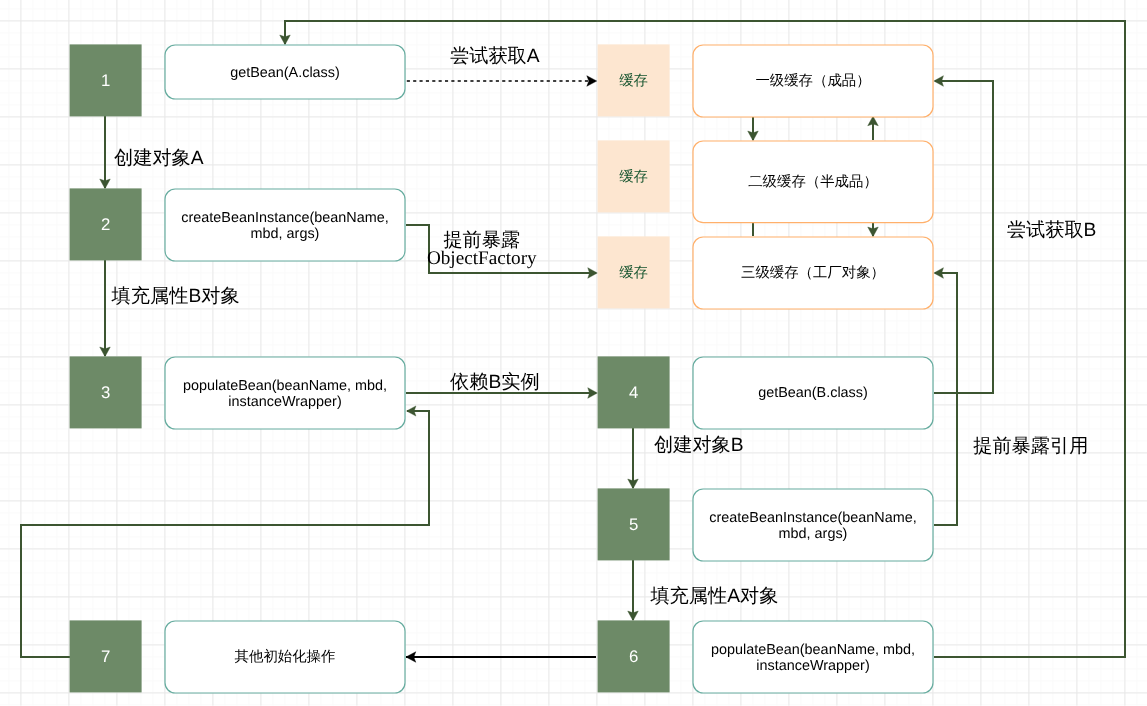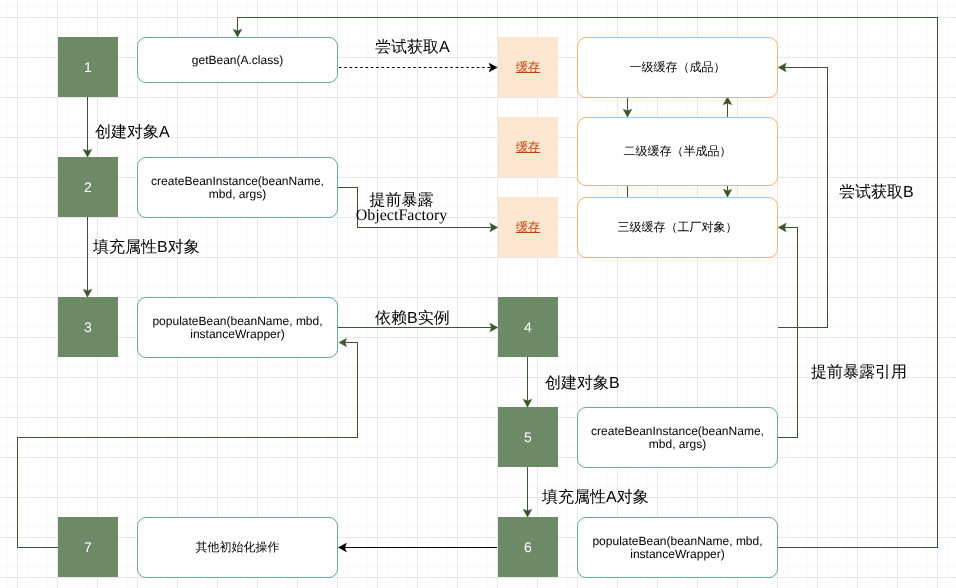--- a/index.html
+++ b/index.html
@@ -16,21 +16,21 @@
       linear-gradient(to bottom, #fafafa 1px, transparent 1px);
     background-size:40px 40px,40px 40px,10px 10px,10px 10px;
     background-position:17px 17px,17px 17px,7px 7px,7px 7px;
   }
   .node{position:absolute;box-sizing:border-box;display:flex;
         align-items:center;justify-content:center;text-align:center;
         font-size:12px;line-height:13px;color:#000;}
   .step{background:#6D8A67;color:#ffffff;font-size:14px;}
   .rbox{background:#ffffff;border:1px solid #66AC9F;border-radius:9px;}
   .obox{background:#ffffff;border:1px solid #FFB06B;border-radius:9px;}
-  .cache{background:#FDE6D0;color:#c2410c;text-decoration:underline;}
+  .cache{background:#FDE6D0;color:#14532d;}
   .edgelabel{position:absolute;font-size:16px;line-height:13px;color:#000;
              white-space:nowrap;text-align:center;}
   svg.edges{position:absolute;left:0;top:0;width:956px;height:588px;overflow:visible;}
 </style>
 </head>
 <body>
 
 <div id="canvas">
 
   <svg class="edges" viewBox="0 0 956 588">
@@ -116,20 +116,23 @@
     </div>
   <div class="node rbox" style="left:137px;top:157px;width:201px;height:61px;">
       <span>createBeanInstance(beanName, mbd, args)</span>
     </div>
   <div class="node rbox" style="left:137px;top:297px;width:201px;height:61px;">
       <span>populateBean(beanName, mbd, instanceWrapper)</span>
     </div>
   <div class="node rbox" style="left:137px;top:517px;width:201px;height:61px;">
       <span>其他初始化操作</span>
     </div>
+  <div class="node rbox" style="left:577px;top:297px;width:201px;height:61px;">
+      <span>getBean(B.class)</span>
+    </div>
   <div class="node rbox" style="left:577px;top:407px;width:201px;height:61px;">
       <span>createBeanInstance(beanName, mbd, args)</span>
     </div>
   <div class="node rbox" style="left:577px;top:517px;width:201px;height:61px;">
       <span>populateBean(beanName, mbd, instanceWrapper)</span>
     </div>
 
   <div class="node obox" style="left:577px;top:37px;width:201px;height:61px;text-align:right;">
       <span>一级缓存（成品）</span>
     </div>
@@ -141,18 +144,18 @@
     </div>
 
   <div class="edgelabel" style="left:95px;top:126px;">创建对象A</div>
   <div class="edgelabel" style="left:93px;top:241px;">填充属性B对象</div>
   <div class="edgelabel" style="left:375px;top:41px;">尝试获取A</div>
   <div class="edgelabel" style="left:341px;top:193px;width:121px;line-height:15px;font-family:Liberation Serif, serif;">
       <div>提前暴露</div>
       <div>ObjectFactory</div>
     </div>
   <div class="edgelabel" style="left:375px;top:312px;">依赖B实例</div>
-  <div class="edgelabel" style="left:545px;top:377px;">创建对象B</div>
+  <div class="edgelabel" style="left:545px;top:365px;">创建对象B</div>
   <div class="edgelabel" style="left:542px;top:491px;">填充属性A对象</div>
   <div class="edgelabel" style="left:839px;top:186px;">尝试获取B</div>
   <div class="edgelabel" style="left:811px;top:366px;">提前暴露引用</div>
 
 </div>
 
 </body></html>

